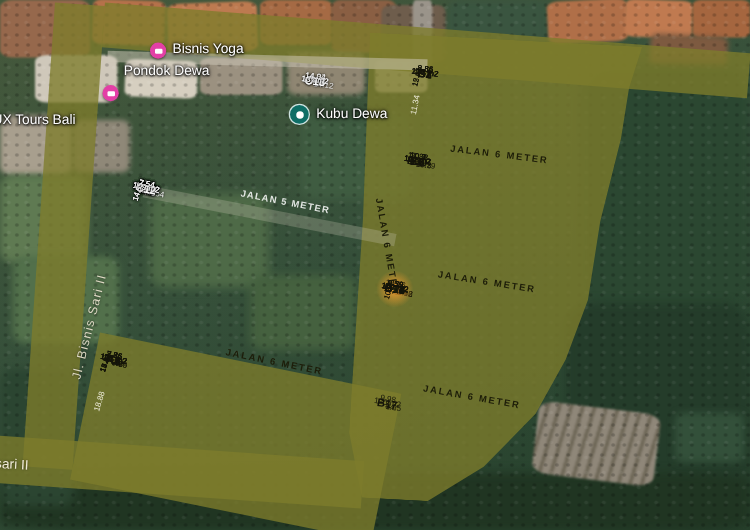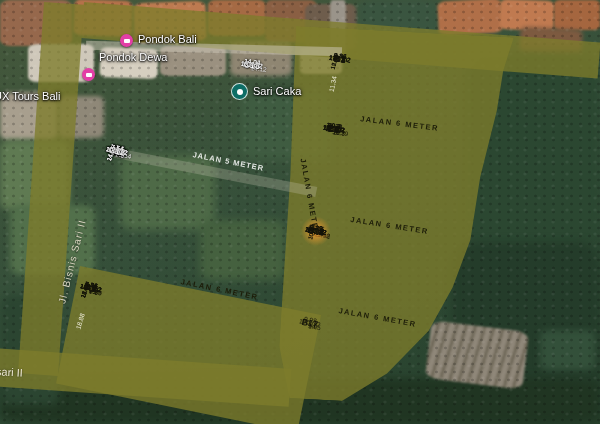--- a/index.html
+++ b/index.html
@@ -417,24 +417,24 @@
     </div>
 
   <span class="road-label rl1">JALAN 6 METER</span>
   <span class="road-label rl2">JALAN 6 METER</span>
   <span class="road-label rl3">JALAN 6 METER</span>
   <span class="road-label rl4">JALAN 6 METER</span>
   <span class="road-label rl5">JALAN 6 METER</span>
   <span class="road-label rl6">JALAN 5 METER</span>
 
   <div class="pin pin-yoga"></div>
-  <span class="maplabel lbl-yoga">Pondok Bali</span>
+  <span class="maplabel lbl-yoga">Bisnis Yoga</span>
   <div class="pin pin-dewa"></div>
   <span class="maplabel lbl-dewa">Pondok Dewa</span>
   <div class="pin pin-kubu"></div>
-  <span class="maplabel lbl-kubu">Sari Caka</span>
+  <span class="maplabel lbl-kubu">Kubu Dewa</span>
   <span class="maplabel lbl-ux">UX Tours Bali</span>
 
   <span class="maplabel street-left">Jl. Bisnis Sari II</span>
   <span class="maplabel street-bottom">sari II</span>
 
 
 </div>
 
 </body></html>

